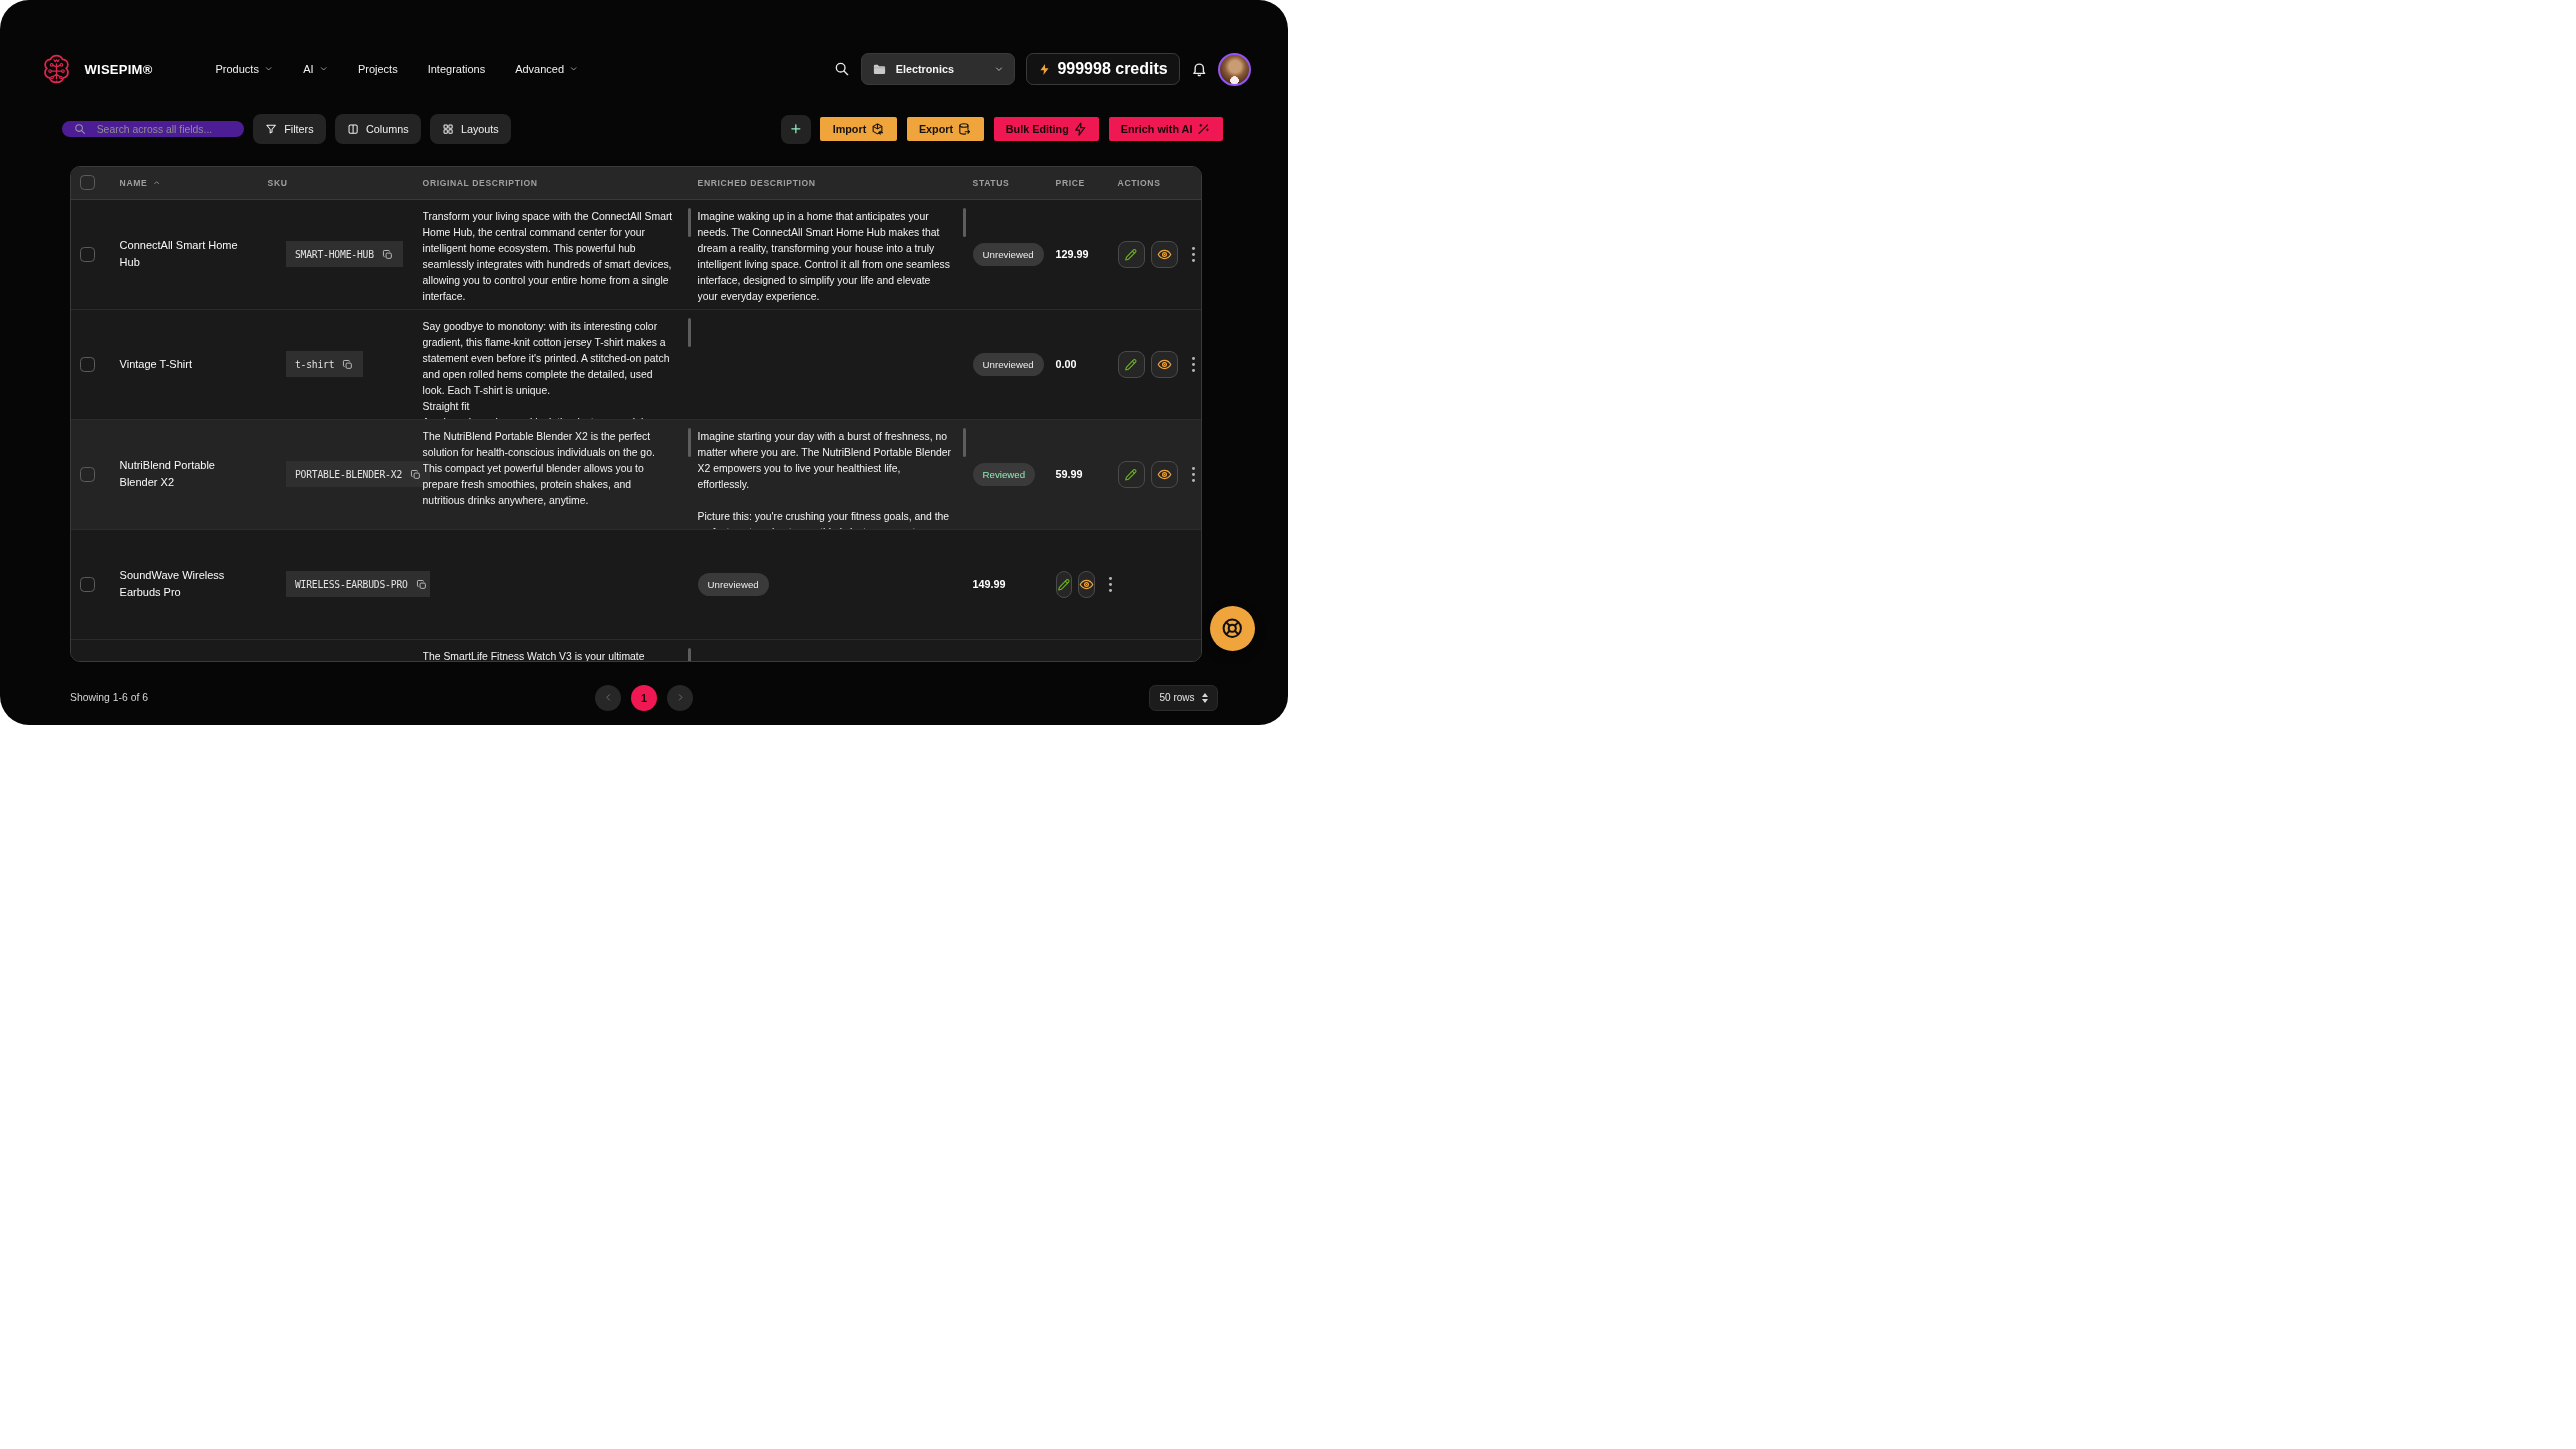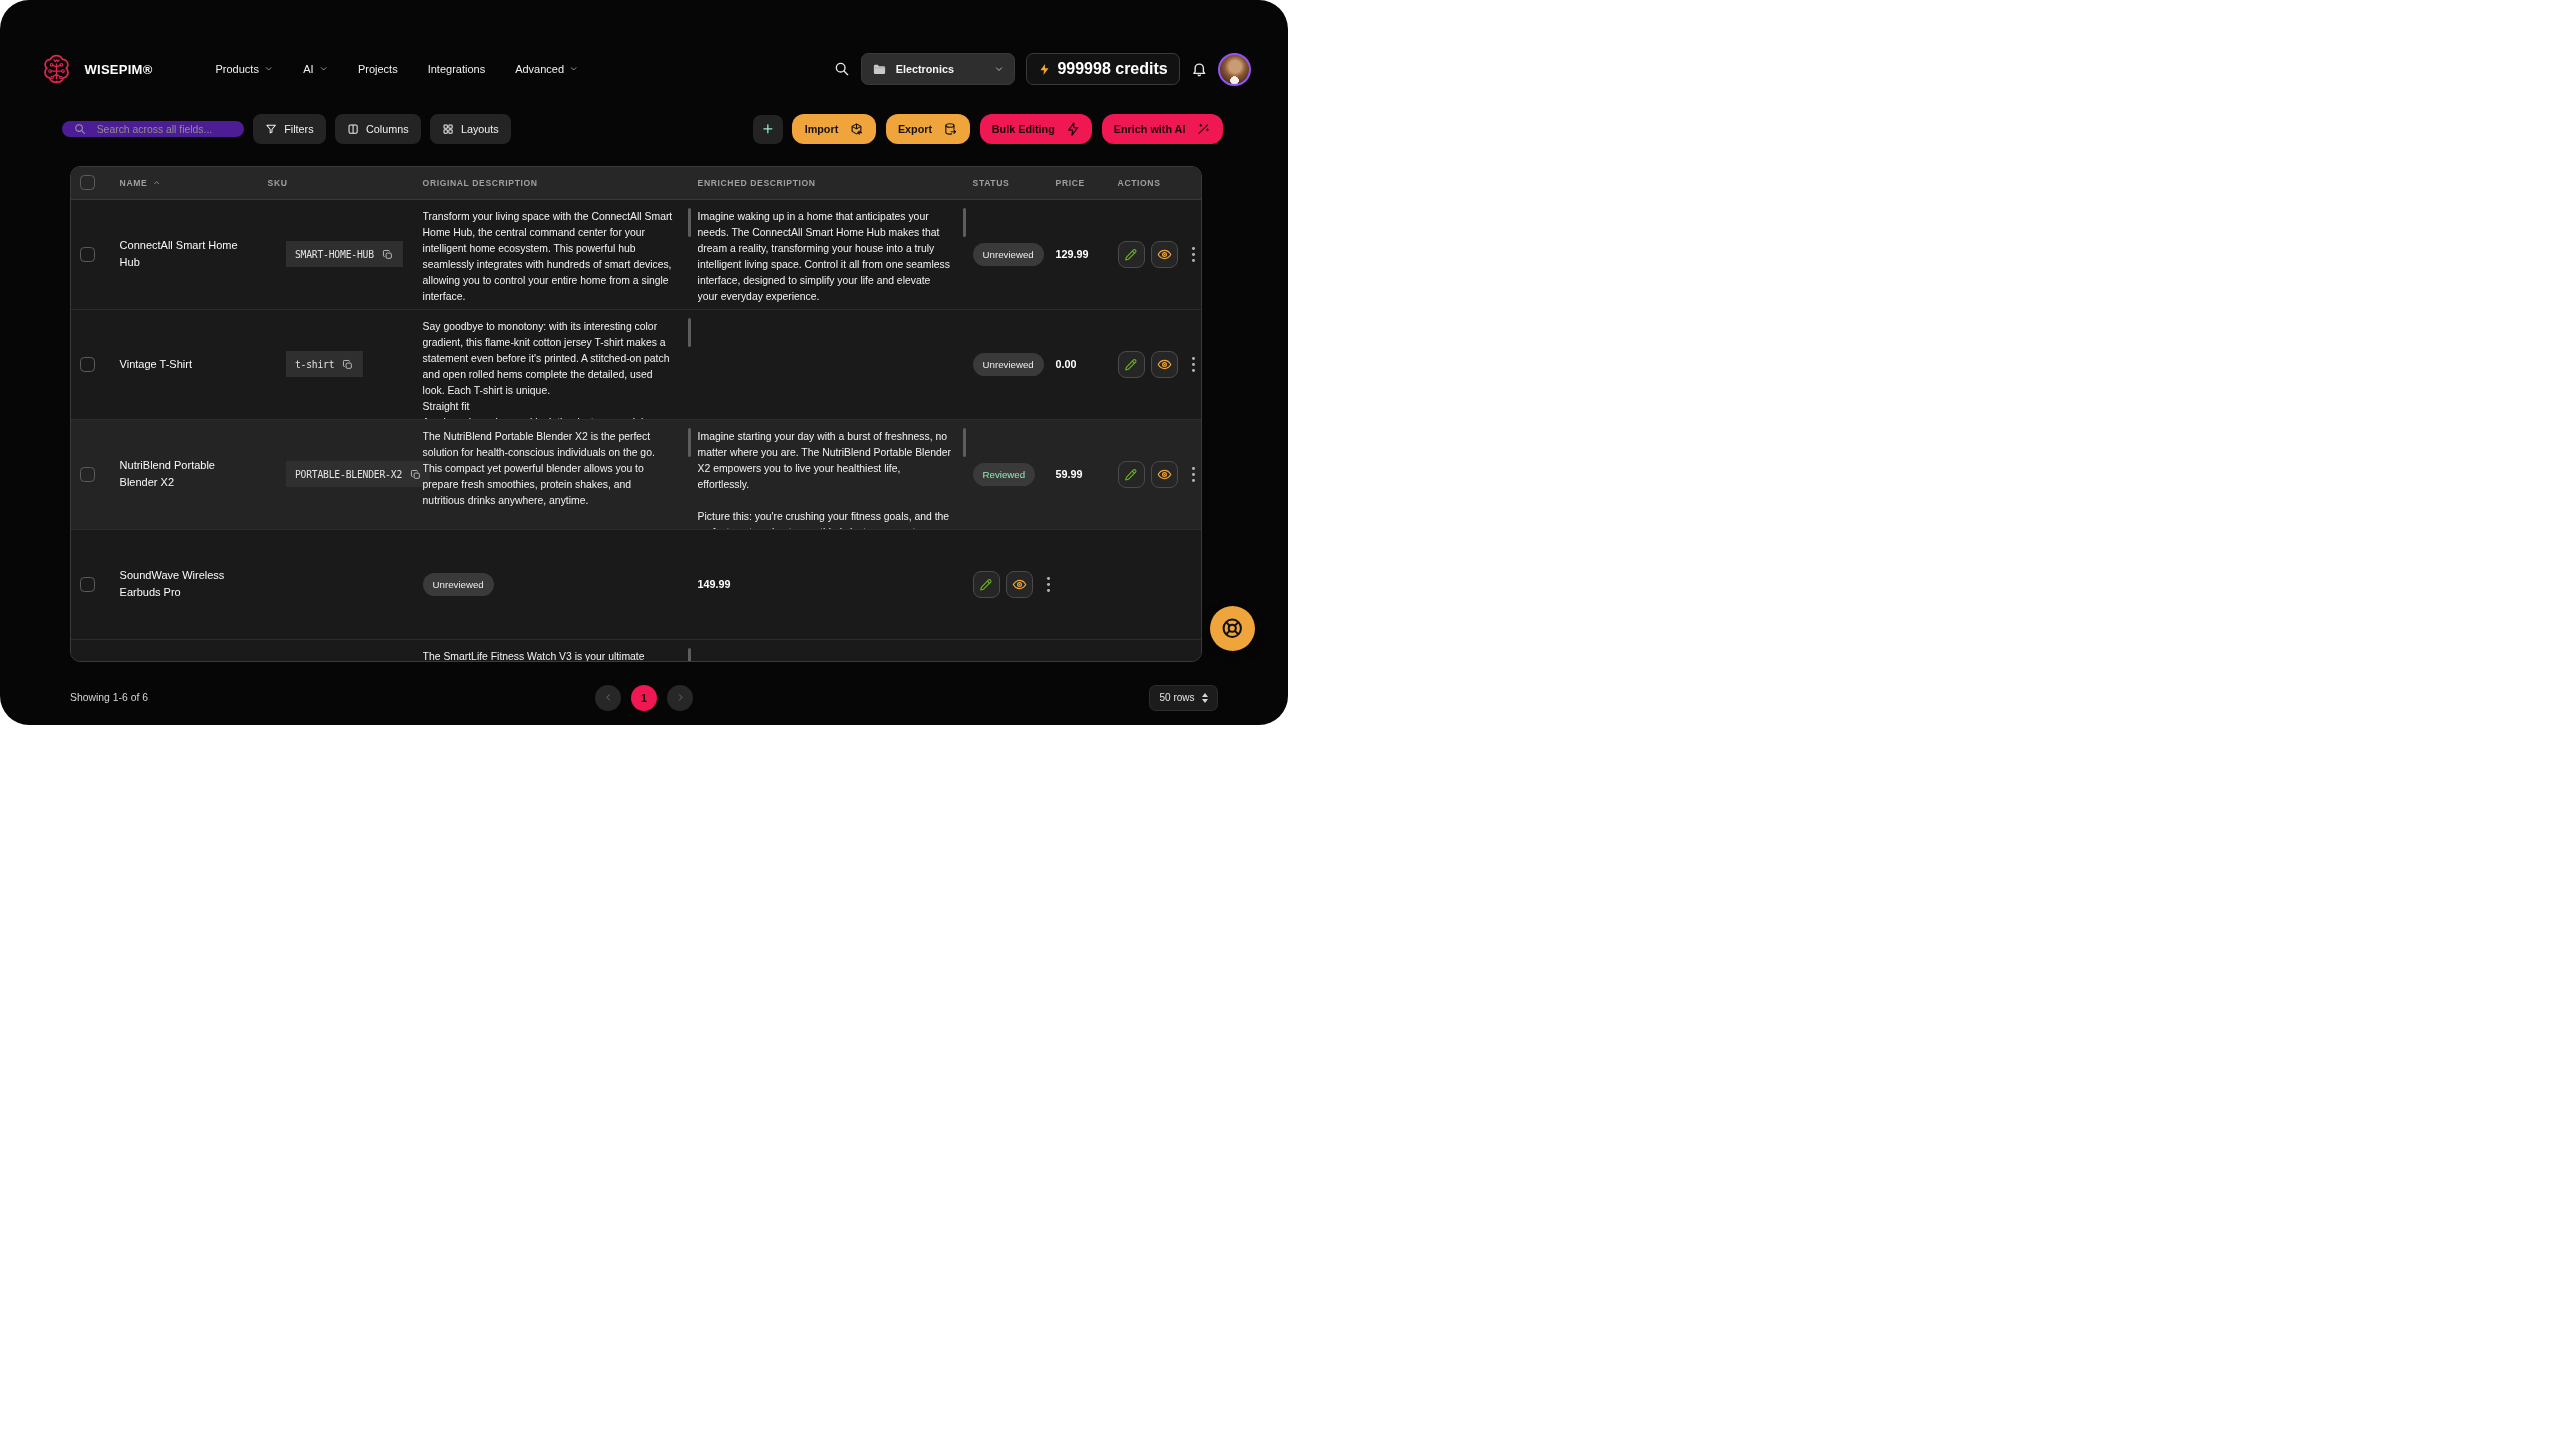--- a/index.html
+++ b/index.html
@@ -36,21 +36,21 @@
     cursor:pointer; }
 
   
   .toolbar { display:flex; align-items:center; margin:4.3px 65px 0 62px; gap:9.3px; }
   .search-box { display:flex; align-items:center; gap:11px; background:#4c1d95; border-radius:15px; height:16px; width:182px; padding:0 11.5px; color:#9b9b9b; }
   .search-box input { background:transparent; border:none; outline:none; color:#e8e8e8; font-size:10.4px; width:100%; font-family:inherit; }
   .search-box input::placeholder { color:#8f8f8f; }
   .tool-btn { display:flex; align-items:center; gap:6.5px; background:#242424; border:none; border-radius:8px; height:30px; padding:0 12.2px; color:#f0f0f0; font-size:10.8px; font-weight:500; cursor:pointer; font-family:inherit; }
   .toolbar .spacer { flex:1; }
   .add-btn { width:30px; height:29px; border-radius:8px; background:#232323; border:none; color:#8ff0c5; display:flex; align-items:center; justify-content:center; cursor:pointer; }
-  .action-btn { display:flex; align-items:center; gap:11px; border:none; border-radius:12px; height:30px; padding:0 12.2px; font-size:10.8px; font-weight:700; cursor:pointer; font-family:inherit; }
+  .action-btn { display:flex; align-items:center; gap:4px; border:none; border-radius:2px; height:24px; padding:0 12.2px; font-size:10.8px; font-weight:700; cursor:pointer; font-family:inherit; }
   .action-btn.orange { background:#f0a43c; color:#171310; }
   .action-btn.crimson { background:#ef1853; color:#1c060c; }
 
   
   .table-card { position:relative; margin:21.6px 0 0 70px; width:1132px; height:496px; background:#1b1b1b; border:0.7px solid #3a3a3a; border-radius:10px; overflow:hidden; }
   .grid-row { display:grid; grid-template-columns:40px 148px 155px 275px 275px 83px 62px 1fr; padding-left:8.6px; }
   .thead { height:33px; background:#272727; align-items:center; border-bottom:0.7px solid #3a3a3a; }
   .th { color:#a0a0a0; font-size:8.6px; font-weight:700; letter-spacing:.07em; display:flex; align-items:center; gap:4.3px; }
   .th.sortable { cursor:pointer; }
   .trow { height:110px; border-bottom:0.7px solid #2c2c2c; background:#1a1a1a; }
@@ -490,20 +490,28 @@
       </div>
     </div>
 
     <div class="grid-row trow">
       <div class="cell">
           <span class="checkbox"></span>
         </div>
       <div class="cell c-name">
           <span class="name-text">SoundWave Wireless Earbuds Pro</span>
         </div>
+      <div class="cell c-sku">
+          <span class="sku-chip">
+            <span class="sku-text">WIRELESS-EARBUDS-PRO</span>
+            <svg class="ic copy-ic" width="11.5" height="11.5" viewBox="0 0 16 16">
+              <use href="#i-copy"></use>
+            </svg>
+          </span>
+        </div>
       <div class="cell c-desc">
           <div class="desc-text"></div>
         </div>
       <div class="cell">
           <span class="badge">Unreviewed</span>
         </div>
       <div class="cell">
           <span class="price">149.99</span>
         </div>
       <div class="cell c-actions">

